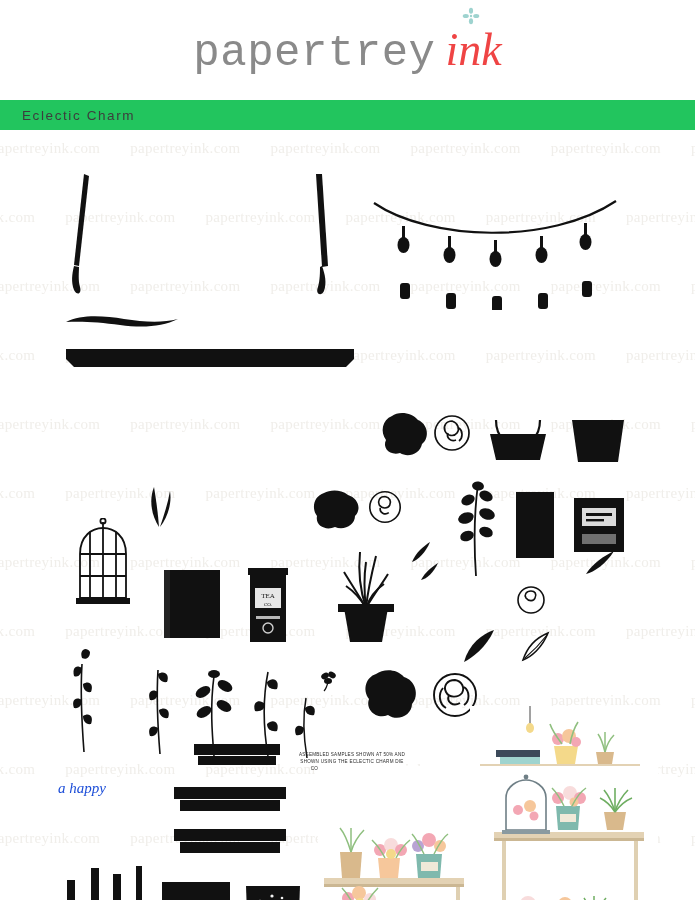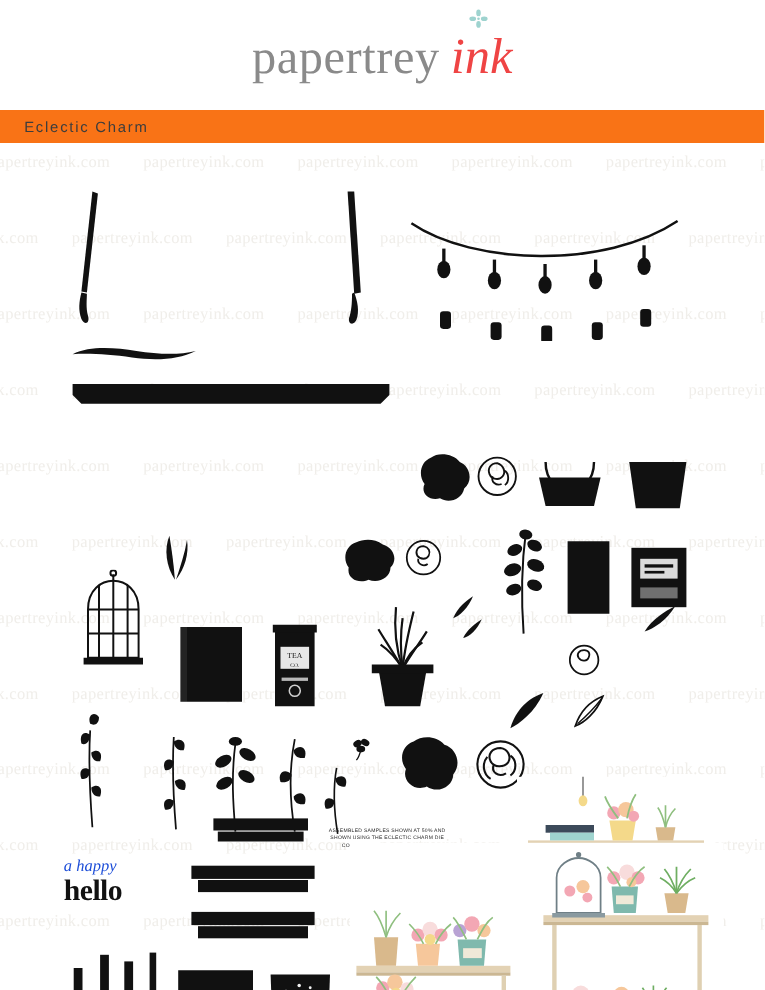--- a/index.html
+++ b/index.html
@@ -21,21 +21,21 @@
     justify-content: center;
     position: relative;
   }
   .logo {
     display: flex;
     align-items: baseline;
     gap: 10px;
     position: relative;
   }
   .logo-papertrey {
-    font-family: Liberation Serif, serif;
+    font-family: Liberation Mono, monospace;
     font-size: 44px;
     color: #8a8a8a;
     letter-spacing: 0.5px;
   }
   .logo-ink {
     font-family: "Liberation Serif", serif;
     font-style: italic;
     font-size: 46px;
     color: #ef4444;
     font-weight: 400;
@@ -44,21 +44,21 @@
     position: absolute;
     right: 22px;
     top: -16px;
     width: 18px;
     height: 18px;
   }
 
   
   .titlebar {
     height: 30px;
-    background: #f97316;
+    background: #22c55e;
     display: flex;
     align-items: center;
     justify-content: space-between;
     padding: 0 22px;
   }
   .titlebar span {
     font-size: 13.5px;
     letter-spacing: 1.6px;
     color: #3d3d3d;
   }
@@ -527,21 +527,20 @@
       <rect x="2" y="3" width="112" height="12" fill="#111"></rect>
       <rect x="8" y="16" width="100" height="11" fill="#111"></rect>
     </svg>
     <svg class="abs" style="left:172px;top:696px;" width="116" height="30" viewBox="0 0 116 30">
       <rect x="2" y="3" width="112" height="12" fill="#111"></rect>
       <rect x="8" y="16" width="100" height="11" fill="#111"></rect>
     </svg>
 
     <div class="hellobig">
       <div class="h1">a happy</div>
-      <div class="h2">hello</div>
     </div>
 
     <svg class="abs" style="left:64px;top:748px;" width="14" height="90" viewBox="0 0 14 90">
       <rect x="3" y="2" width="8" height="86" fill="#111"></rect>
     </svg>
     <svg class="abs" style="left:88px;top:736px;" width="14" height="102" viewBox="0 0 14 102">
       <rect x="3" y="2" width="8" height="98" fill="#111"></rect>
     </svg>
     <svg class="abs" style="left:110px;top:742px;" width="14" height="96" viewBox="0 0 14 96">
       <rect x="3" y="2" width="8" height="92" fill="#111"></rect>

